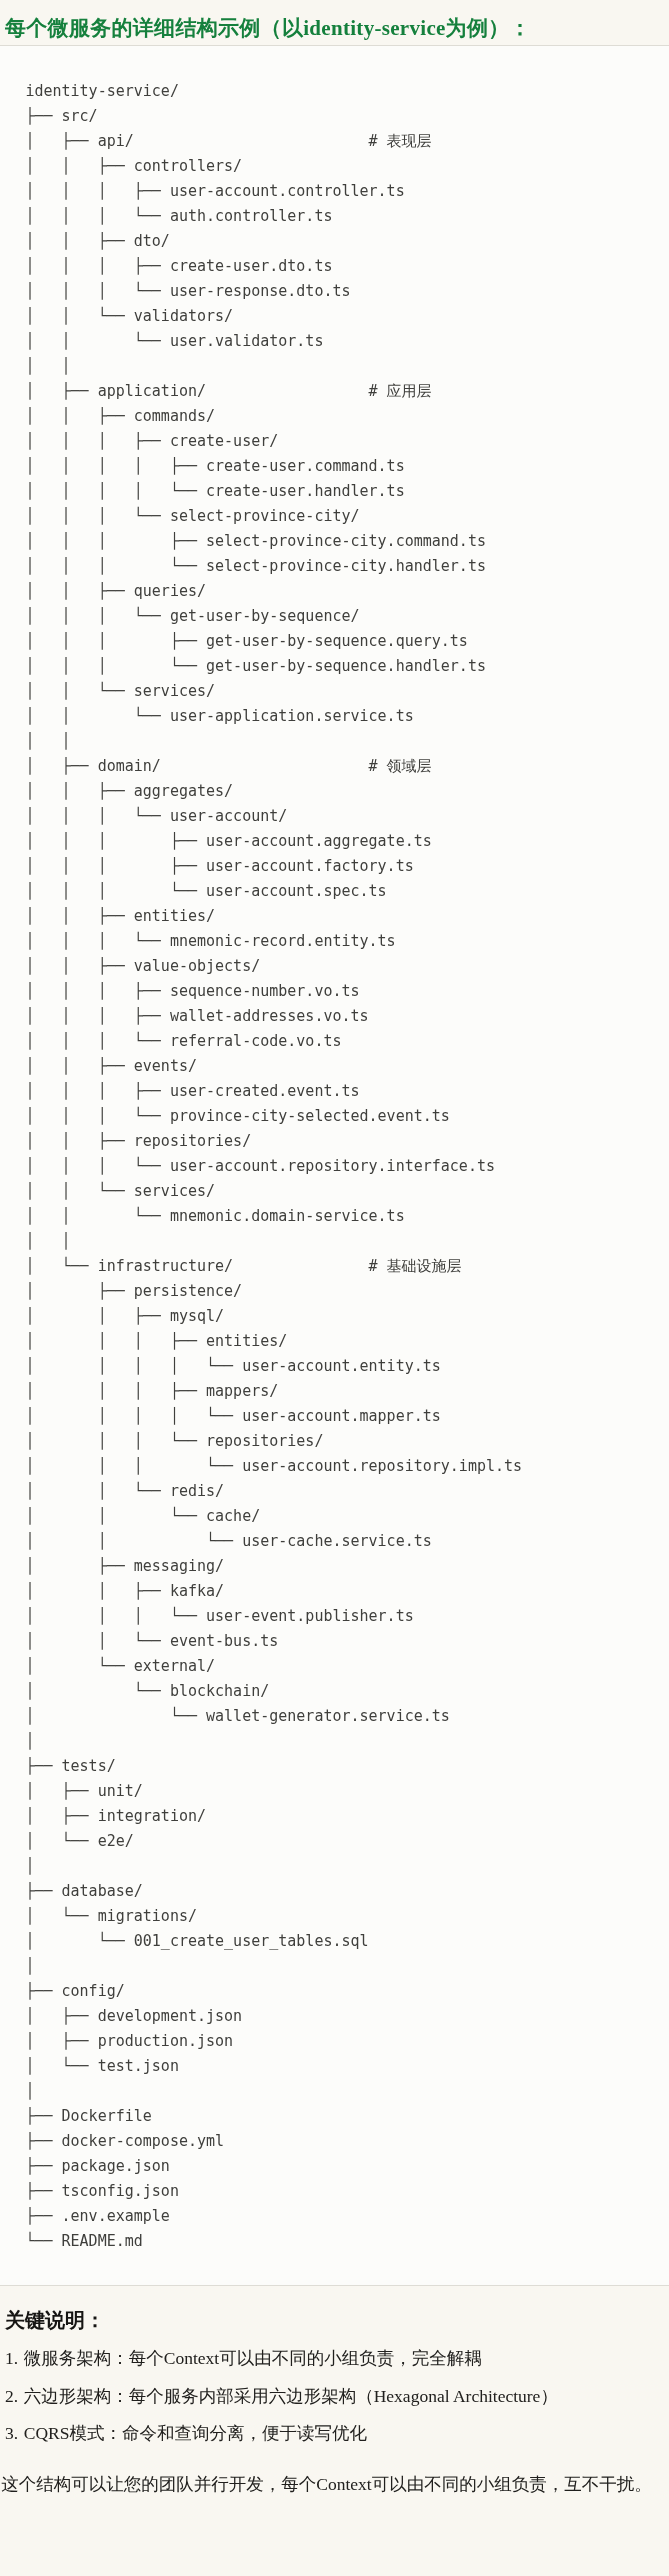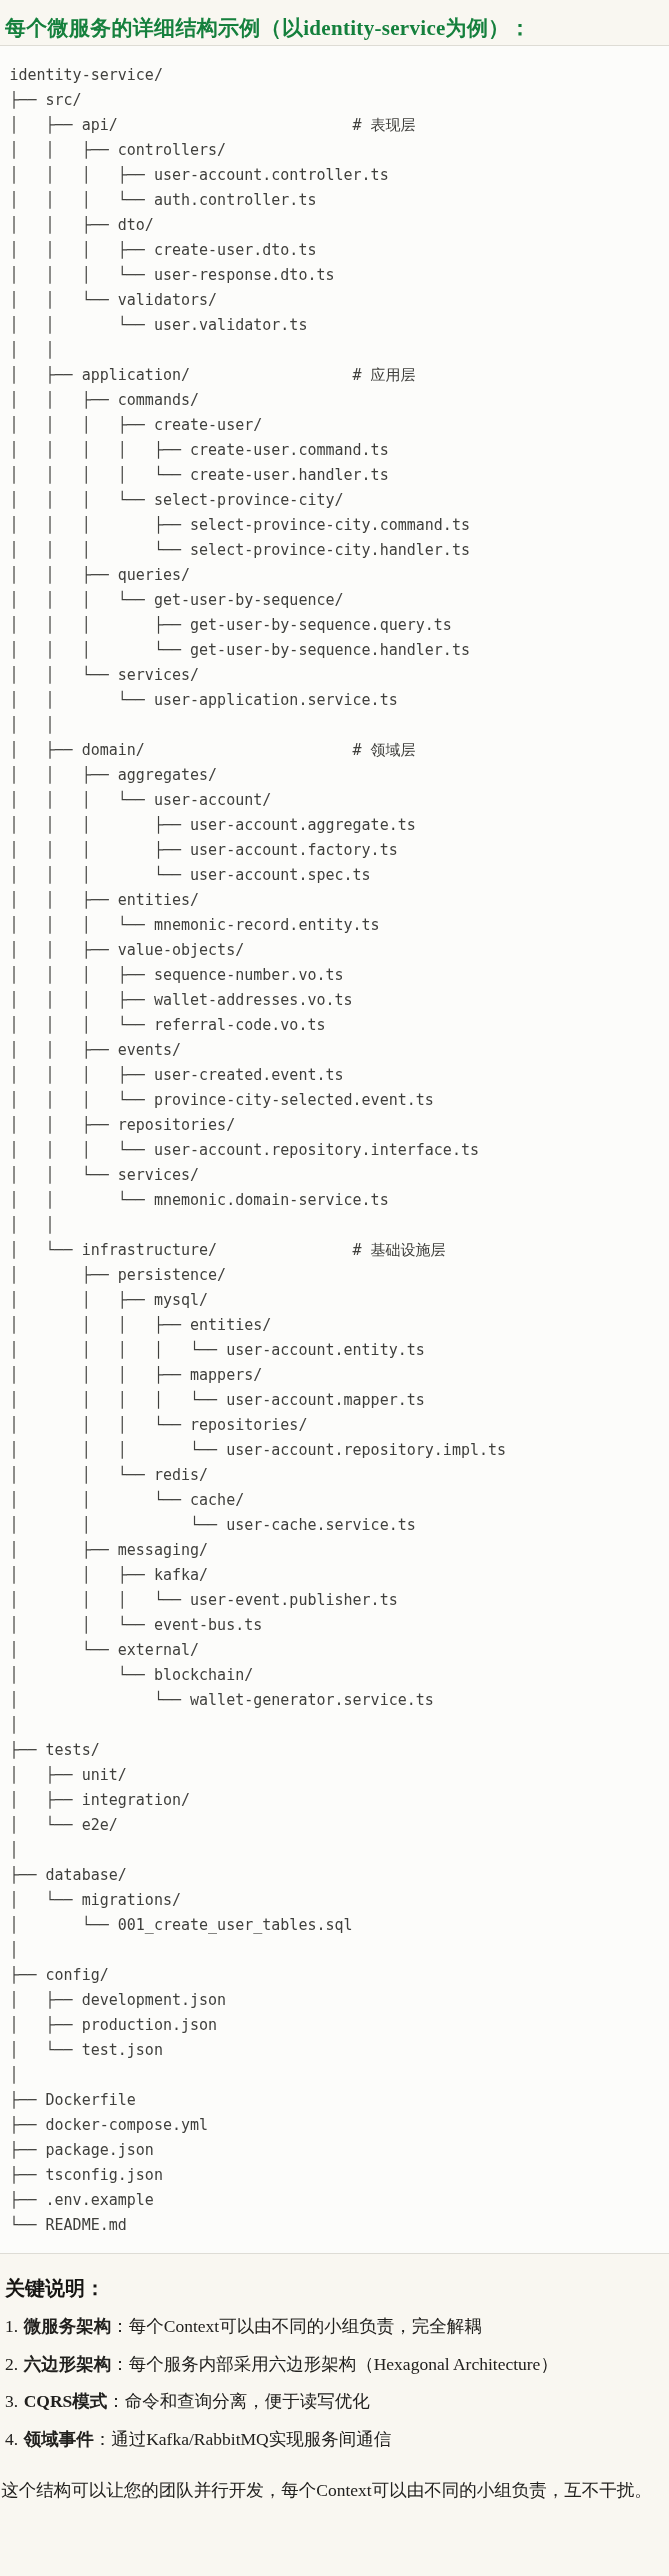--- a/index.html
+++ b/index.html
@@ -29,21 +29,21 @@
     line-height:24px;
     color:#15803d;
     letter-spacing:0.3px;
   }
   .code-block{
     background:var(--block-bg);
     border-top:0.6px solid var(--block-border);
     border-bottom:0.6px solid var(--block-border);
   }
   .code-block pre{
-    margin:0;
+    margin:16px;
     padding:16.3px 6.3px 15px 9.4px;
     font-family:"DejaVu Sans Mono", monospace;
     font-size:15px;
     line-height:25px;
     color:var(--code-text);
     white-space:pre;
   }
   .notes{
     margin:21px 0 0 0;
   }
@@ -63,21 +63,21 @@
     font-size:17.5px;
     line-height:25px;
     margin:0 0 12.5px 0;
     white-space:nowrap;
   }
   .note-number{
     display:inline-block;
     margin-right:5.6px;
   }
   .note-term{
-    font-weight:700;
+    font-weight:400;
   }
   .closing-paragraph{
     margin:26px 0 8.8px 1.3px;
     font-size:17.5px;
     line-height:25px;
     white-space:nowrap;
   }
 </style>
 </head>
 <body>
@@ -182,22 +182,19 @@
     <ul class="notes-list">
         <li>
     <span class="note-number">1.</span><span class="note-term">微服务架构</span><span class="note-colon">：</span><span class="note-text">每个Context可以由不同的小组负责，完全解耦</span>
   </li>
         <li>
     <span class="note-number">2.</span><span class="note-term">六边形架构</span><span class="note-colon">：</span><span class="note-text">每个服务内部采用六边形架构（Hexagonal Architecture）</span>
   </li>
         <li>
     <span class="note-number">3.</span><span class="note-term">CQRS模式</span><span class="note-colon">：</span><span class="note-text">命令和查询分离，便于读写优化</span>
   </li>
-        <li>
-    <span class="note-number">4.</span><span class="note-term">领域事件</span><span class="note-colon">：</span><span class="note-text">通过Kafka/RabbitMQ实现服务间通信</span>
-  </li>
       </ul>
 
     <p class="closing-paragraph">这个结构可以让您的团队并行开发，每个Context可以由不同的小组负责，互不干扰。</p>
   </div>
 
 </div>
 
 
 </body></html>

